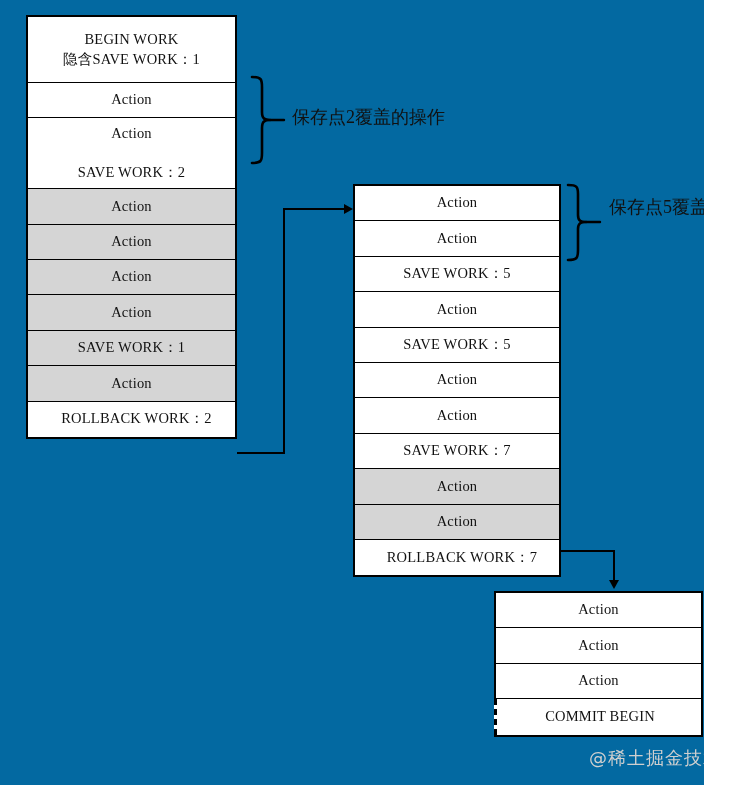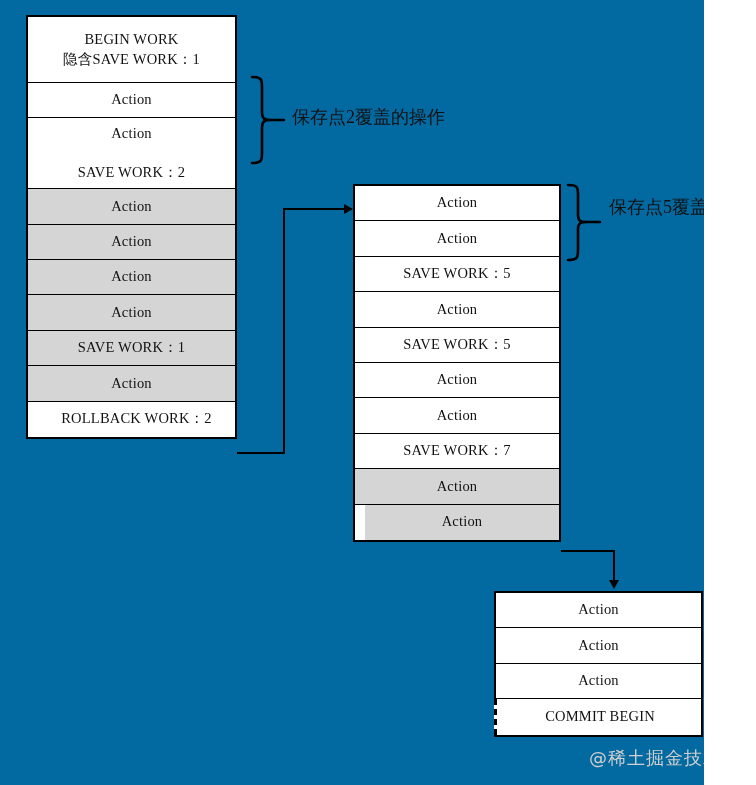--- a/index.html
+++ b/index.html
@@ -132,20 +132,21 @@
       <div class="row h1">Action</div>
       <div class="row h1">Action</div>
       <div class="row h1">SAVE WORK：5</div>
       <div class="row h1">Action</div>
       <div class="row h1">SAVE WORK：5</div>
       <div class="row h1">Action</div>
       <div class="row h1">Action</div>
       <div class="row h1">SAVE WORK：7</div>
       <div class="row h1 shaded">Action</div>
       <div class="row h1 shaded">Action</div>
+      <div class="row h1">ROLLBACK WORK：7</div>
     </div>
 
   <div class="conn h" style="left:561px; top:550px; width:54px;"></div>
   <div class="conn v" style="left:613px; top:550px; height:32px;"></div>
   <div class="arrow down" style="left:609px; top:580px;"></div>
 
   <div class="block" id="block-3" style="left:494px; top:591px; width:209px;">
       <div class="row h1">Action</div>
       <div class="row h1">Action</div>
       <div class="row h1">Action</div>

